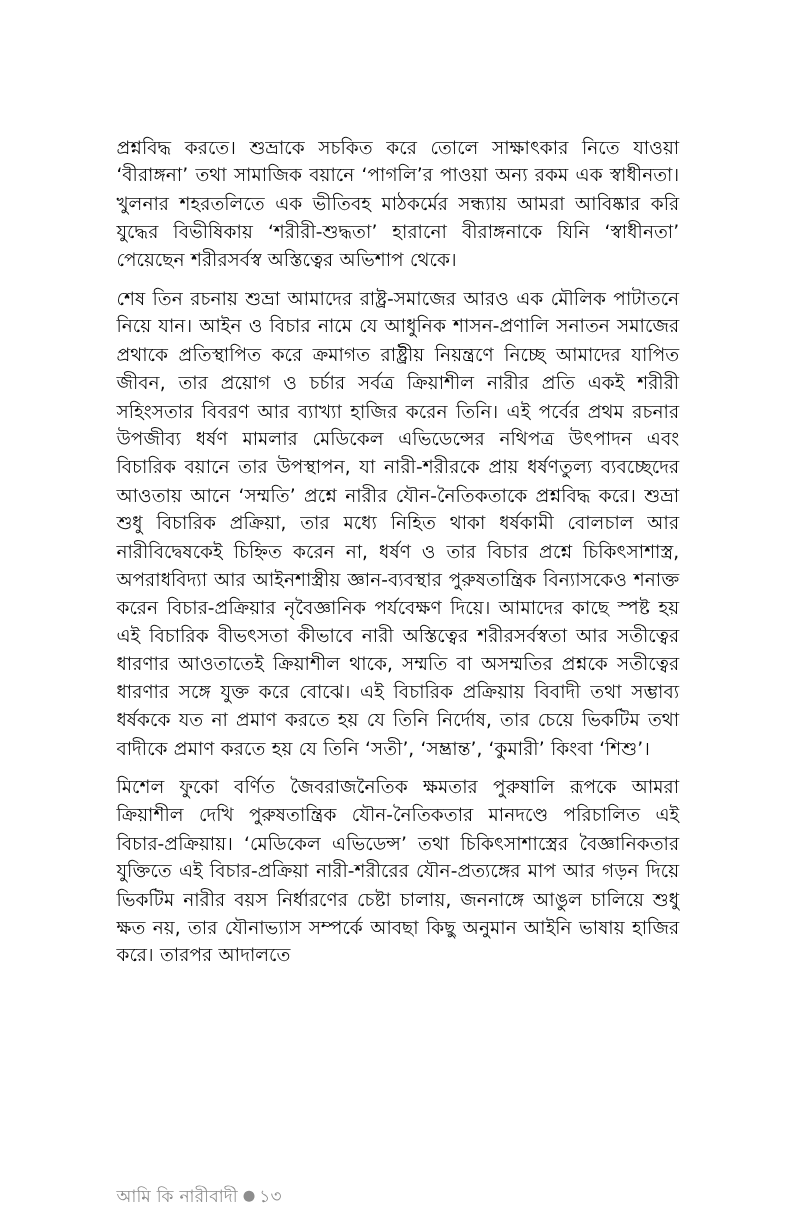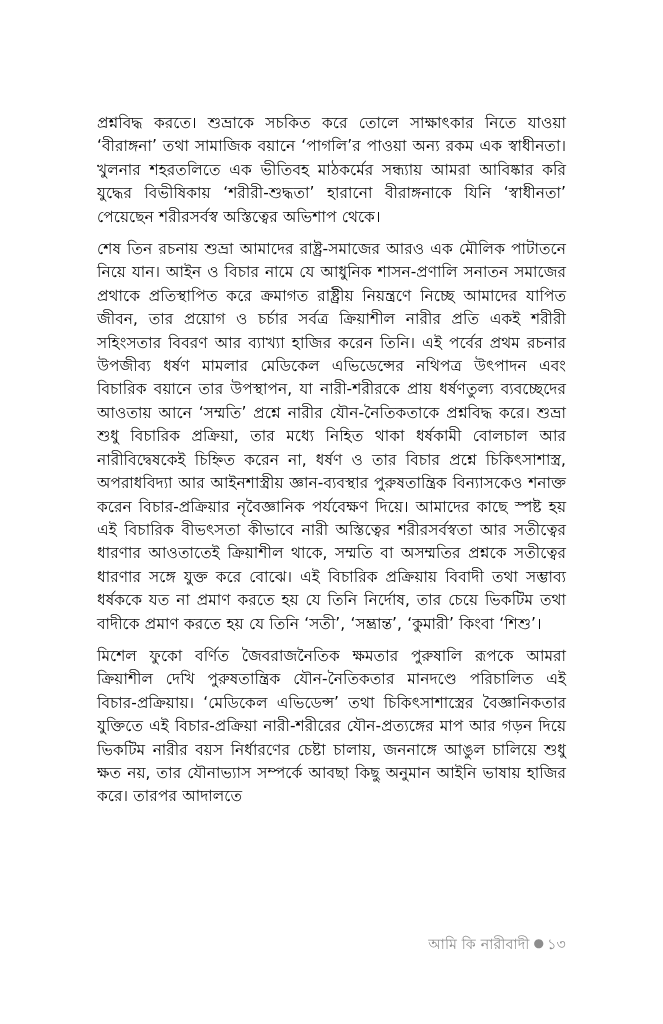--- a/index.html
+++ b/index.html
@@ -47,23 +47,23 @@
     word-spacing: 0.3px;
   }
 
   .para:last-of-type {
     margin-bottom: 16px;
   }
 
   #footer {
     position: absolute;
     left: 97px;
-    top: 934px;
+    top: 988px;
     width: 469px;
-    text-align: right;
+    text-align: left;
     color: #8d8d8d;
     font-size: 14.2px;
     line-height: 20px;
     font-family: "DejaVu Sans", "Liberation Sans", sans-serif;
     letter-spacing: 0.2px;
     white-space: nowrap;
   }
   #footer .footer-title { color: #8d8d8d; }
   #footer .footer-sep {
     color: #8d8d8d;

